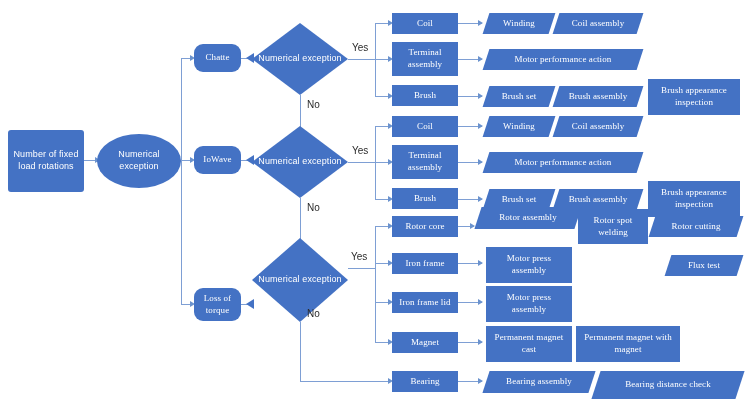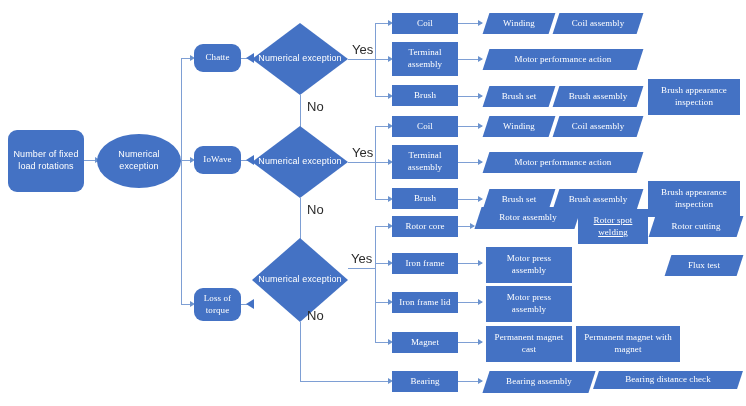--- a/index.html
+++ b/index.html
@@ -18,21 +18,21 @@
     line-height:1.32;
     box-sizing:border-box;
     padding:1px 3px;
     font-family:"Liberation Serif", serif;
     font-size:9px;
     letter-spacing:.1px;
   }
   .node span{display:block;width:100%;}
 
   
-  .rounded{border-radius:9px;font-family:"Liberation Sans",sans-serif;}
+  .rounded{border-radius:3px;font-family:"Liberation Sans",sans-serif;}
   .rounded-sm{border-radius:9px;}
 
   
   .rect{border-radius:0;}
 
   
   .ellipse{border-radius:50%;font-family:"Liberation Sans",sans-serif;}
 
   
   .para{
@@ -73,21 +73,21 @@
   .arw{position:absolute;width:0;height:0;
        border-top:3.2px solid transparent;
        border-bottom:3.2px solid transparent;
        border-left:5px solid #6B93CE;}
   .arw-l{position:absolute;width:0;height:0;
        border-top:5px solid transparent;
        border-bottom:5px solid transparent;
        border-right:8px solid #4472C4;}
 
   
-  .ylabel{position:absolute;color:#2b2b2b;font-size:13px;
+  .ylabel{position:absolute;color:#2b2b2b;font-size:10px;
           font-family:"Liberation Sans",sans-serif;white-space:nowrap;}
 </style>
 </head>
 <body>
 
 <div id="canvas">
 
   <div class="node rounded" style="left:8px;top:130px;width:76px;height:62px;font-size:9px;">
     <span>Number of fixed load rotations</span>
   </div>
@@ -279,21 +279,21 @@
   <div class="node rect" style="left:392px;top:371px;width:66px;height:21px;">
     <span>Bearing</span>
   </div>
 
   <div class="ln lnh" style="left:458px;top:226px;width:16px;"></div>
   <div class="arw" style="left:470px;top:223px;"></div>
   <div class="node para" style="left:478px;top:207px;width:100px;height:22px;">
     <div class="skew"></div>
     <span class="lbl">Rotor assembly</span>
   </div>
-  <div class="node rect" style="left:578px;top:209px;width:70px;height:35px;text-decoration:underline;">
+  <div class="node rect" style="left:578px;top:209px;width:70px;height:35px;">
     <span>Rotor spot welding</span>
   </div>
   <div class="node para" style="left:652px;top:216px;width:88px;height:21px;">
     <div class="skew"></div>
     <span class="lbl">Rotor cutting</span>
   </div>
 
   <div class="ln lnh" style="left:458px;top:263px;width:24px;"></div>
   <div class="arw" style="left:478px;top:260px;"></div>
   <div class="node rect" style="left:486px;top:247px;width:86px;height:36px;">
@@ -318,18 +318,18 @@
   <div class="node rect" style="left:576px;top:326px;width:104px;height:36px;">
     <span>Permanent magnet with magnet</span>
   </div>
 
   <div class="ln lnh" style="left:458px;top:381px;width:24px;"></div>
   <div class="arw" style="left:478px;top:378px;"></div>
   <div class="node para" style="left:486px;top:371px;width:106px;height:22px;">
     <div class="skew"></div>
     <span class="lbl">Bearing assembly</span>
   </div>
-  <div class="node para" style="left:596px;top:371px;width:144px;height:18px;">
+  <div class="node para" style="left:596px;top:371px;width:144px;height:28px;">
     <div class="skew"></div>
     <span class="lbl">Bearing distance check</span>
   </div>
 
 </div>
 
 </body></html>

